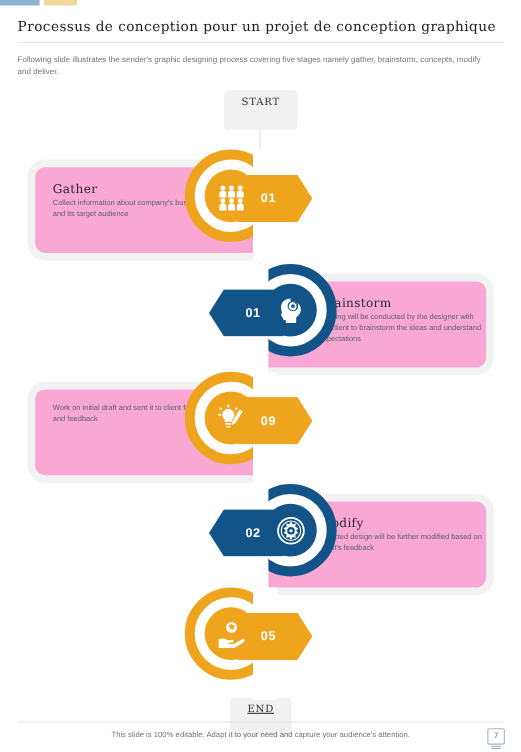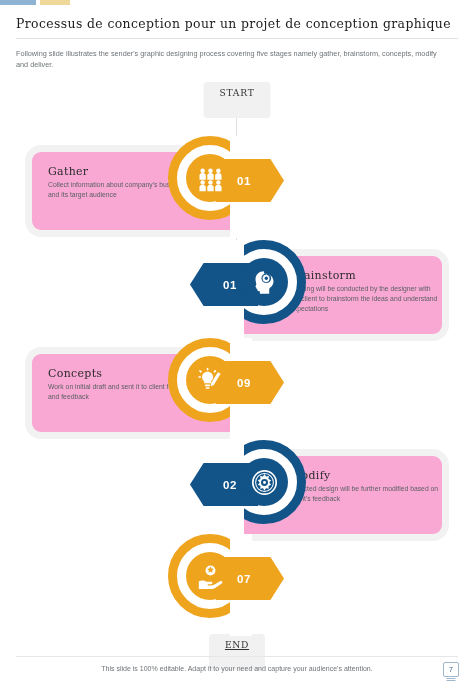--- a/index.html
+++ b/index.html
@@ -309,21 +309,20 @@
     </div>
   </div>
 
   <div class="stage left orange" style="top:330px">
     <div class="inner">
       <div class="chip">
         <span>09</span>
       </div>
       <div class="panel">
         <div class="panel-pad">
-          <div class="stage-title">Concepts</div>
           <div class="stage-desc">Work on initial draft and sent it to client for review and feedback</div>
         </div>
       </div>
       <div class="ring"></div>
       <div class="disc" style="left:184px">
         <svg viewBox="0 0 24 24" fill="#ffffff" aria-hidden="true">
           <path d="M9.4 4.2c-2.7 0-4.9 2.1-4.9 4.7 0 1.6.8 2.9 1.9 3.8v1.8h6v-1.8c1.1-.9 1.9-2.2 1.9-3.8 0-2.6-2.2-4.7-4.9-4.7z"></path>
           <rect x="6.9" y="15.6" width="5" height="1.4" rx="0.7"></rect>
           <rect x="7.6" y="18" width="3.6" height="1.3" rx="0.65"></rect>
           <rect x="8.7" y="0.6" width="1.4" height="2.6" rx="0.7"></rect>
@@ -356,21 +355,21 @@
           <circle cx="12" cy="12" r="3.1" fill="#125388"></circle>
           <circle cx="12" cy="12" r="1.3" fill="#ffffff"></circle>
         </svg>
       </div>
     </div>
   </div>
 
   <div class="stage left orange" style="top:526px">
     <div class="inner">
       <div class="chip">
-        <span>07</span>
+        <span>05</span>
       </div>
       <div class="ring"></div>
       <div class="disc" style="left:184px">
         <svg viewBox="0 0 24 24" fill="#ffffff" aria-hidden="true">
           <circle cx="12" cy="6.6" r="4.4"></circle>
           <path d="M12 3.1l.9 1.8 2 .3-1.45 1.4.35 2-1.8-.95-1.8.95.35-2L9.1 5.2l2-.3z" fill="#efa41e"></path>
           <path d="M1.6 16.2c2.6-1.1 5-.6 6.9.5h3.8c.9 0 1.4.5 1.4 1.1s-.5 1.1-1.4 1.1H9.5v1h3.3c1.4 0 2.5-.6 3.6-1.3l4-2.4c.9-.5 1.9-.2 2.1.6.2.6-.1 1.2-.8 1.7l-5.6 3.7c-1.1.7-2.1 1-3.5 1H1.6z"></path>
         </svg>
       </div>
     </div>

